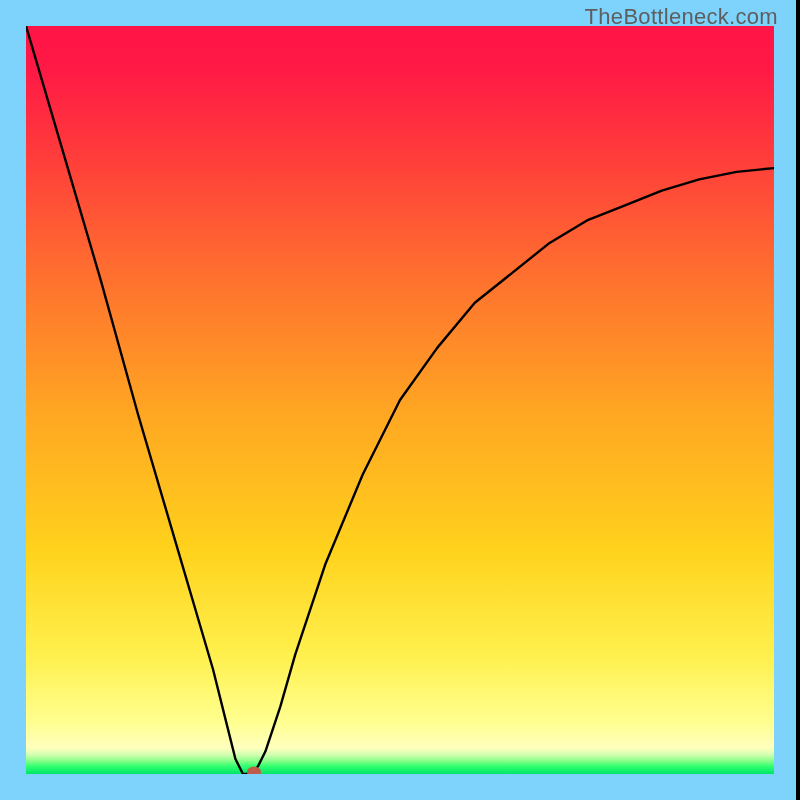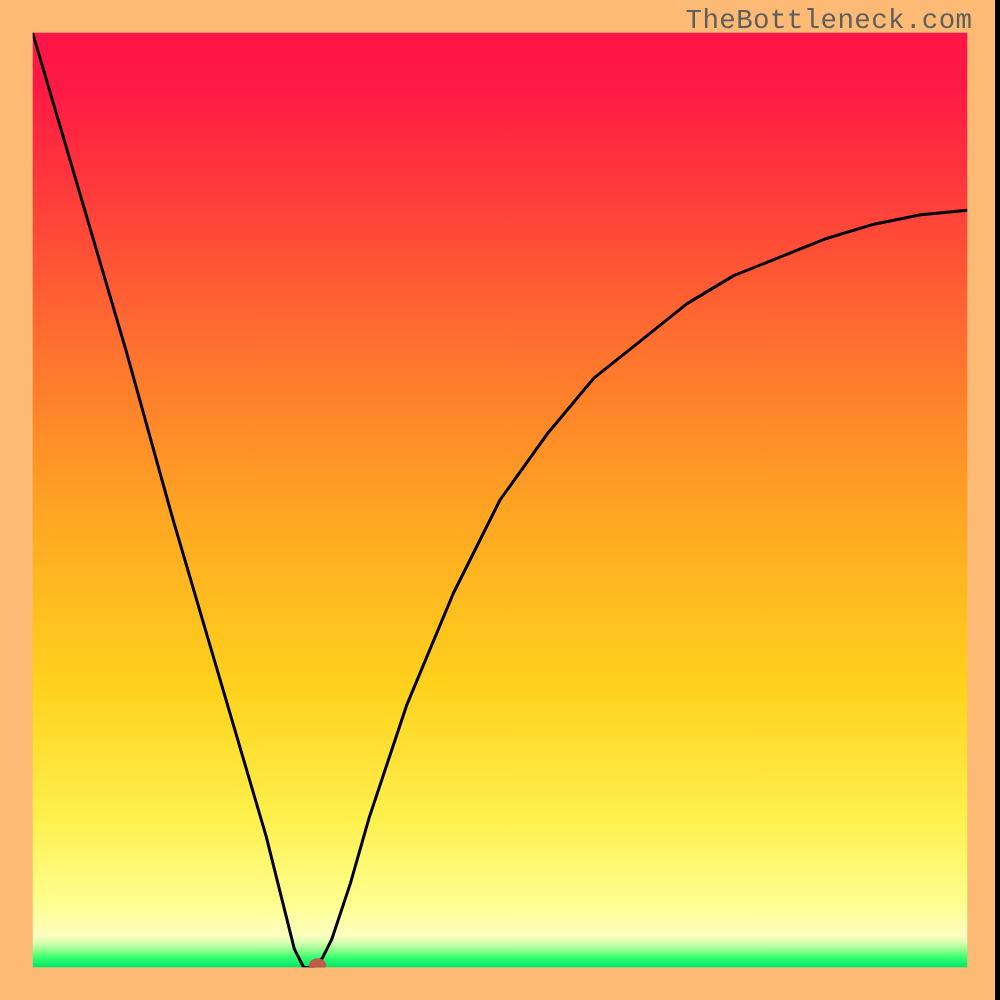--- a/index.html
+++ b/index.html
@@ -7,22 +7,21 @@
     padding: 0;
     width: 800px;
     height: 800px;
     background: #000;
     font-family: Arial, Helvetica, sans-serif;
   }
   .stage {
     position: relative;
     width: 796px;
     height: 800px;
-    background: #fdba74;
-    font-family: Liberation Mono, monospace;
+    background: #7dd3fc;
   }
   .watermark {
     position: absolute;
     top: 4px;
     right: 18px;
     color: #5e5e5e;
     font-size: 22px;
     font-weight: 500;
     letter-spacing: 0.3px;
     z-index: 5;

